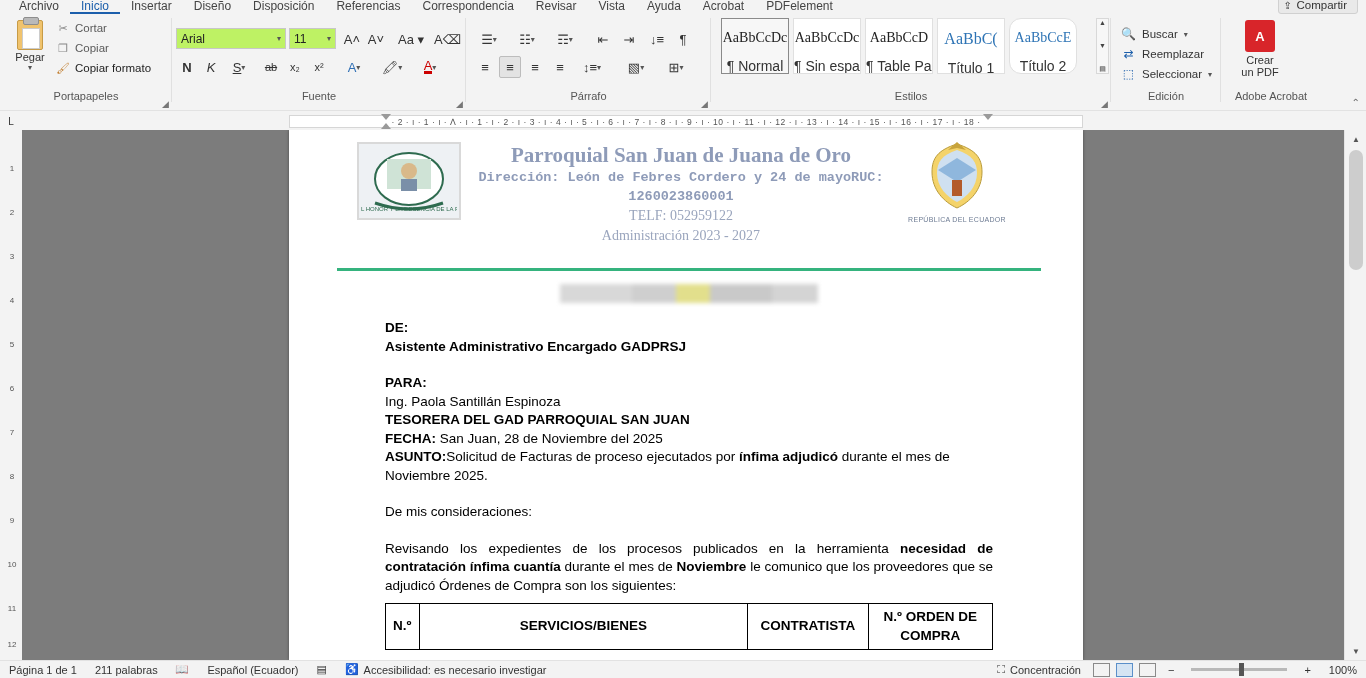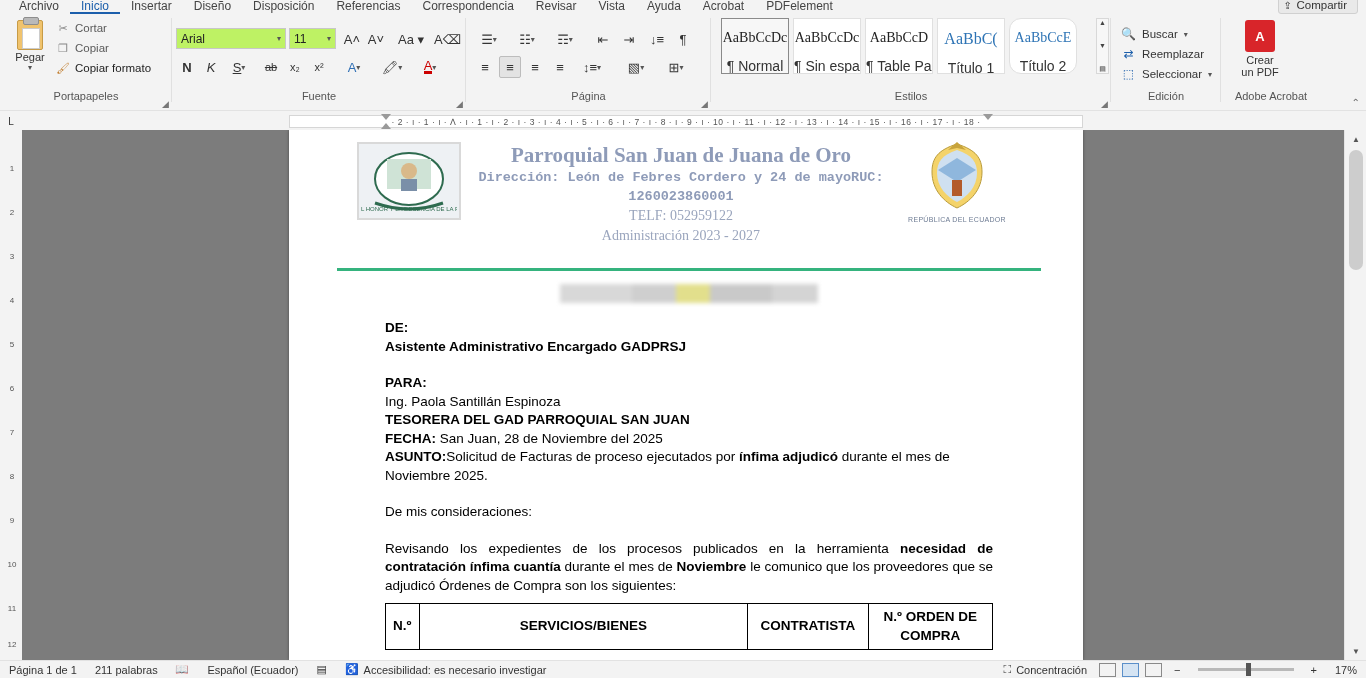--- a/index.html
+++ b/index.html
@@ -404,21 +404,21 @@
         </div>
       <div class="btn-ic" style="left:154px; top:42px; min-width:32px;">
           <span>▧</span>
           <span class="caret">▾</span>
         </div>
       <div class="btn-ic" style="left:194px; top:42px; min-width:32px;">
           <span>⊞</span>
           <span class="caret">▾</span>
         </div>
 
-      <div class="group-label">Página</div>
+      <div class="group-label">Párrafo</div>
       <div class="dialog-launcher">◢</div>
       <div class="group-sep" style="right:0;"></div>
     </div>
 
     <div class="group" style="left:711px; width:400px;">
       <div class="style-item sel" style="left:10px;">
         <div class="style-prev">AaBbCcDc</div>
         <div class="style-name">¶ <span>Normal</span></div>
       </div>
       <div class="style-item" style="left:82px;">
@@ -599,17 +599,17 @@
         <span>Concentración</span>
       </div>
       <div class="view-ic"></div>
       <div class="view-ic active"></div>
       <div class="view-ic"></div>
       <div class="st-item">−</div>
       <div class="zoom-track">
         <div class="zoom-thumb"></div>
       </div>
       <div class="st-item">+</div>
-      <div class="st-item">17%</div>
+      <div class="st-item">100%</div>
     </div>
   </div>
 
 </div>
 
 </body></html>

